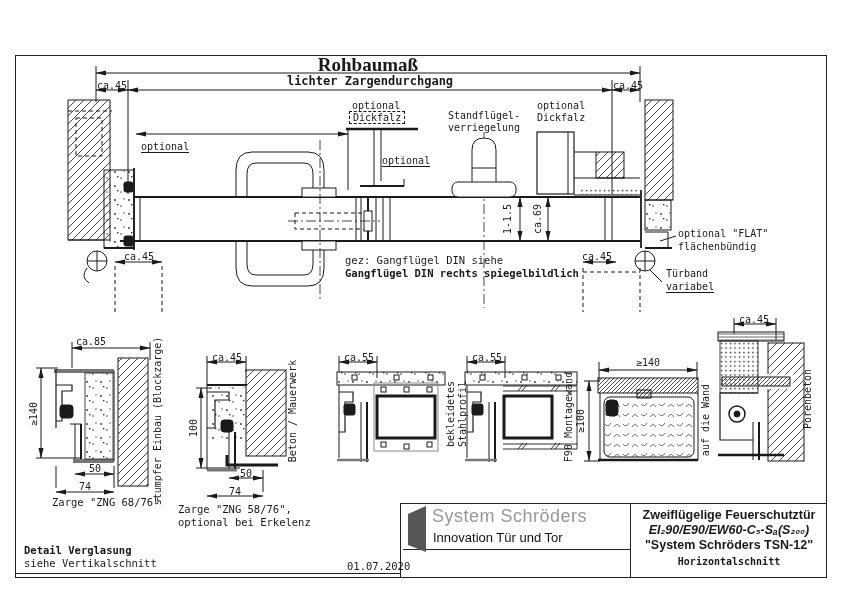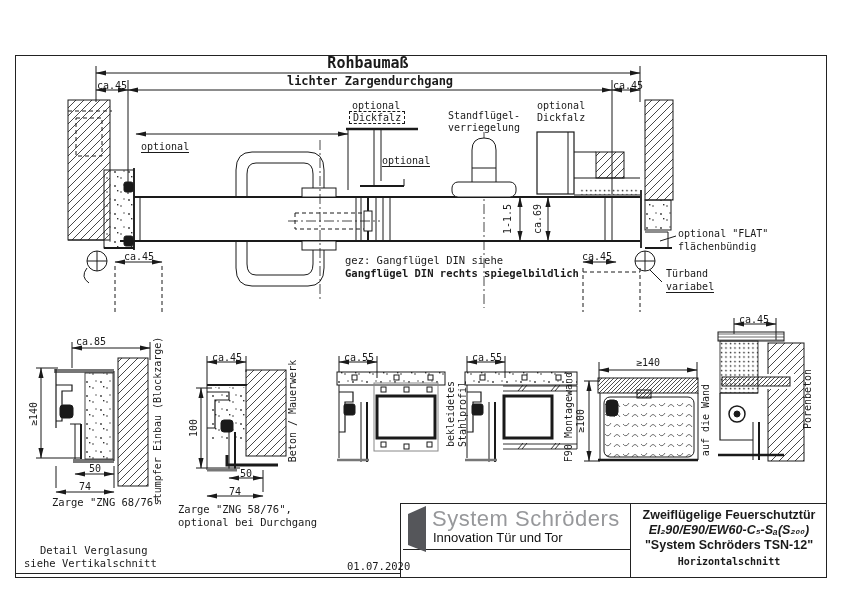--- a/index.html
+++ b/index.html
@@ -1,27 +1,27 @@
 <!DOCTYPE html>
 <html><head>
 <meta charset="utf-8">
 <style>
   html,body{margin:0;padding:0;background:#fff;}
   #page{position:relative;width:842px;height:595px;background:#fff;overflow:hidden;
         font-family:"DejaVu Sans Mono",monospace;color:#1a1a1a;}
   .lbl{position:absolute;white-space:nowrap;font-size:10px;line-height:1.1;color:#1a1a1a;}
   .s11{font-size:10.5px;}
   .b12{font-size:12px;font-weight:bold;}
-  .b13{font-size:15px;font-weight:bold;}
+  .b13{font-size:19px;font-weight:bold;font-family:Liberation Serif, serif;}
   .c{transform:translateX(-50%);}
   .v{transform:translate(-50%,-50%) rotate(-90deg);transform-origin:center;}
   .u{border-bottom:1px solid #1a1a1a;padding-bottom:0px;}
   .dashbox{border:1px dashed #1a1a1a;padding:0 3px;}
   .sans{font-family:"Liberation Sans",sans-serif;}
-  .company{font-size:22px;color:#97989b;letter-spacing:.5px;}
+  .company{font-size:18px;color:#97989b;letter-spacing:.5px;}
   .tagline{font-size:13px;color:#111;}
   .addr{font-size:11px;color:#222;}
   .prod{font-weight:bold;font-size:12.5px;transform:translateX(-50%);}
   svg{position:absolute;left:0;top:0;}
 </style>
 </head>
 <body>
 
 <div id="page">
 
@@ -310,38 +310,38 @@
 <div class="lbl c" style="left:95px;top:463px;">50</div>
 <div class="lbl c" style="left:85px;top:481px;">74</div>
 <div class="lbl s11" style="left:52px;top:497px;">Zarge "ZNG 68/76"</div>
 <div class="lbl v" style="left:157px;top:421px;">stumpfer Einbau (Blockzarge)</div>
 
 <div class="lbl" style="left:212px;top:352px;">ca.45</div>
 <div class="lbl v" style="left:193px;top:428px;">100</div>
 <div class="lbl c" style="left:246px;top:468px;">50</div>
 <div class="lbl c" style="left:235px;top:486px;">74</div>
 <div class="lbl s11" style="left:178px;top:504px;">Zarge "ZNG 58/76",</div>
-<div class="lbl s11" style="left:178px;top:517px;">optional bei Durchgang</div>
+<div class="lbl s11" style="left:178px;top:517px;">optional bei Erkelenz</div>
 <div class="lbl v" style="left:292px;top:411px;">Beton / Mauerwerk</div>
 
 <div class="lbl" style="left:344px;top:352px;">ca.55</div>
 <div class="lbl v" style="left:450px;top:414px;">bekleidetes</div>
 <div class="lbl v" style="left:462px;top:414px;">Stahlprofil</div>
 
 <div class="lbl" style="left:472px;top:352px;">ca.55</div>
 <div class="lbl v" style="left:568px;top:417px;">F90 Montagewand</div>
 
 <div class="lbl c" style="left:648px;top:357px;">≥140</div>
 <div class="lbl v" style="left:580px;top:421px;">≥100</div>
 <div class="lbl v" style="left:705px;top:420px;">auf die Wand</div>
 
 <div class="lbl" style="left:739px;top:314px;">ca.45</div>
 <div class="lbl v" style="left:807px;top:399px;">Porenbeton</div>
 
-<div class="lbl s11" style="left:40px;top:545px;">Detail Verglasung</div>
+<div class="lbl s11" style="left:24px;top:545px;font-weight:bold;">Detail Verglasung</div>
 <div class="lbl s11" style="left:24px;top:558px;">siehe Vertikalschnitt</div>
 <div class="lbl s11" style="left:347px;top:561px;">01.07.2020</div>
 
 <div class="lbl sans company" style="left:432px;top:507px;">System Schröders</div>
 <div class="lbl sans tagline" style="left:433px;top:531px;text-align:center;">Innovation Tür und Tor</div>
 <div class="lbl sans prod" style="left:729px;top:509px;">Zweiflügelige Feuerschutztür</div>
 <div class="lbl sans prod" style="left:729px;top:524px;font-style:italic;">EI₂90/E90/EW60-C₅-Sₐ(S₂₀₀)</div>
 <div class="lbl sans prod" style="left:729px;top:539px;">"System Schröders TSN-12"</div>
 <div class="lbl c" style="left:729px;top:556px;font-weight:bold;">Horizontalschnitt</div>
 

